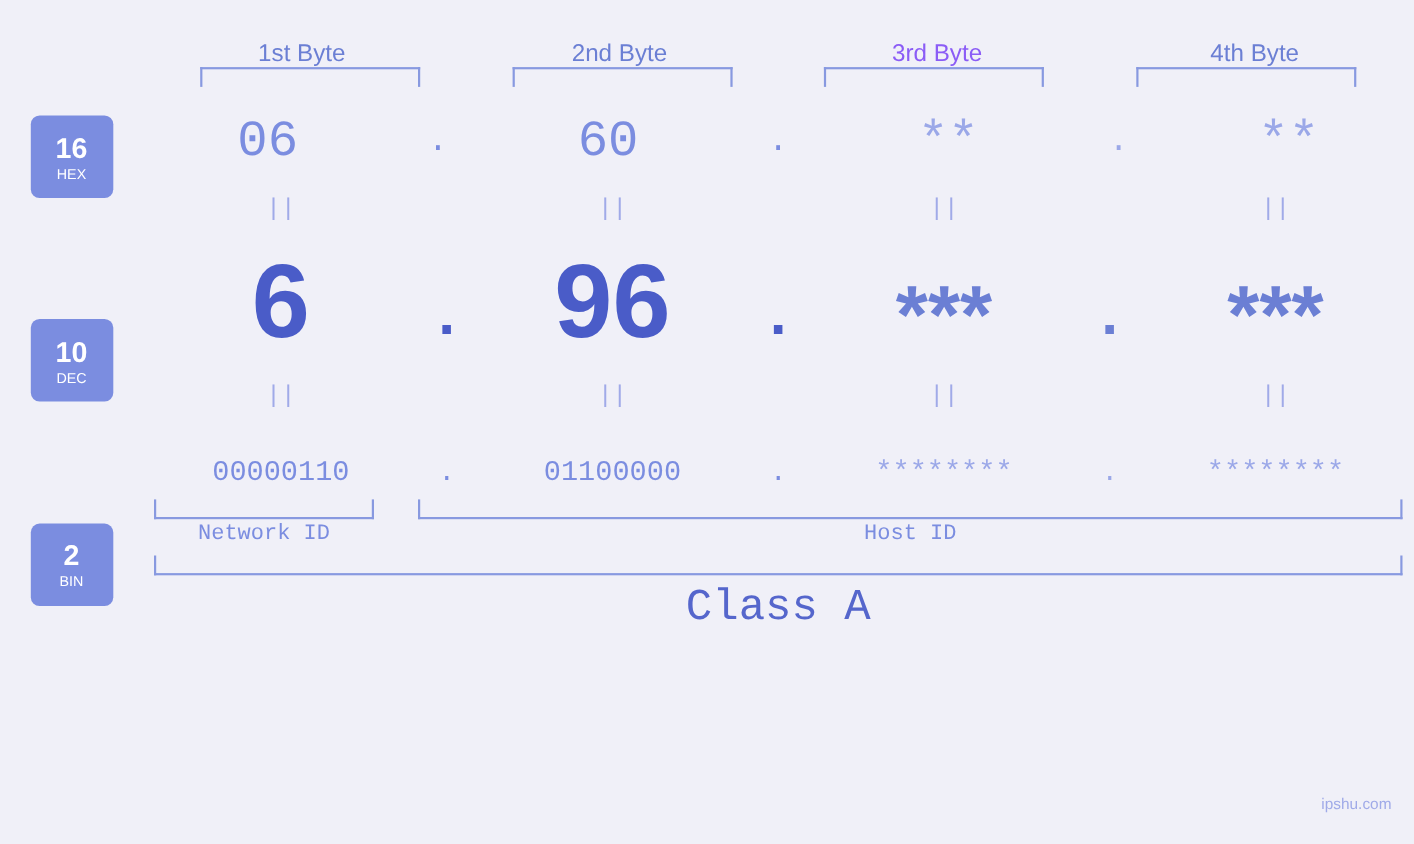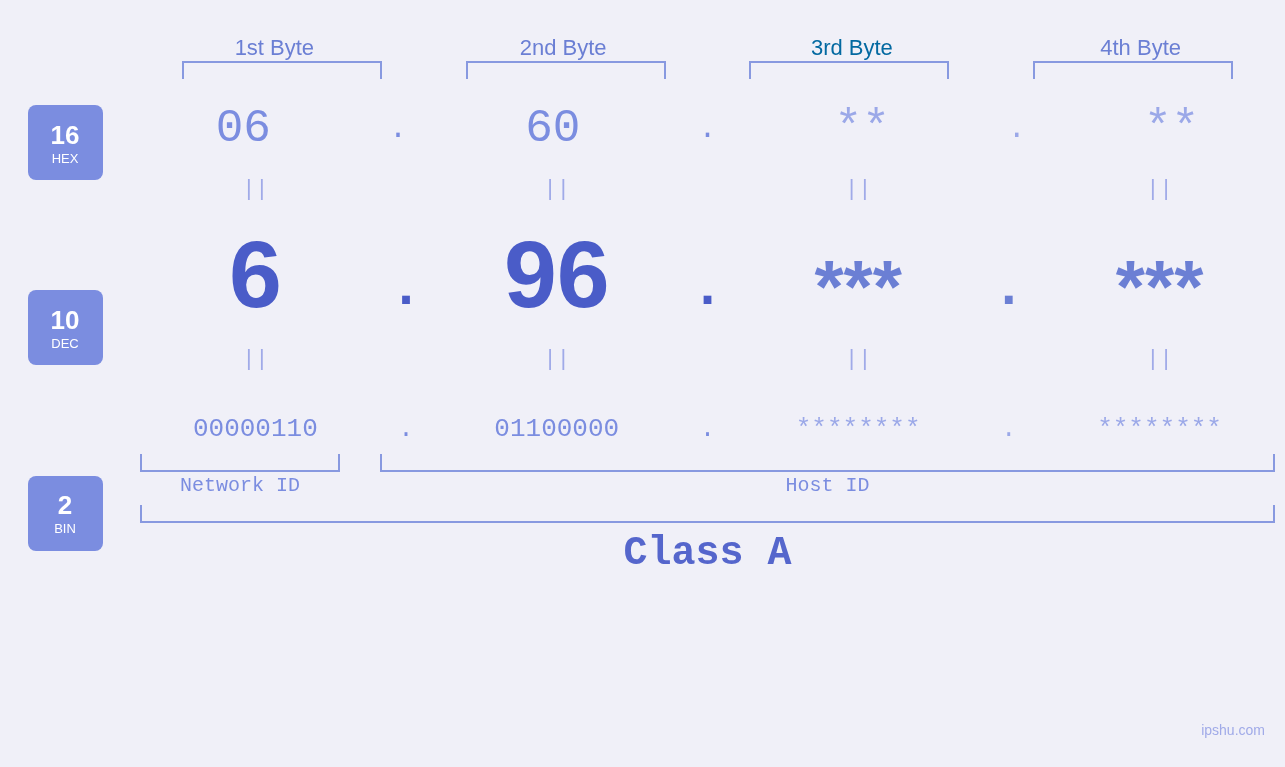--- a/index.html
+++ b/index.html
@@ -115,21 +115,21 @@
     <div class="right-section">
 
       <div class="header-row">
         <div class="header-cell">
           <span style="color:#6b7fd4;font-size:22px;font-family:Arial,sans-serif;">1st Byte</span>
         </div>
         <div class="header-cell">
           <span style="color:#6b7fd4;font-size:22px;font-family:Arial,sans-serif;">2nd Byte</span>
         </div>
         <div class="header-cell">
-          <span style="color:#0369a1;font-size:22px;font-family:Arial,sans-serif;">3rd Byte</span>
+          <span style="color:#8b5cf6;font-size:22px;font-family:Arial,sans-serif;">3rd Byte</span>
         </div>
         <div class="header-cell">
           <span style="color:#6b7fd4;font-size:22px;font-family:Arial,sans-serif;">4th Byte</span>
         </div>
       </div>
 
       <div style="display:flex;justify-content:space-around;padding:0 10px 10px 10px;">
         <div style="width:200px;height:18px;border-top:2px solid #8899e0;border-left:2px solid #8899e0;border-right:2px solid #8899e0;"></div>
         <div style="width:200px;height:18px;border-top:2px solid #8899e0;border-left:2px solid #8899e0;border-right:2px solid #8899e0;"></div>
         <div style="width:200px;height:18px;border-top:2px solid #8899e0;border-left:2px solid #8899e0;border-right:2px solid #8899e0;"></div>
@@ -257,21 +257,21 @@
           <span style="color:#7b8de0;font-size:20px;font-family:'Courier New',Courier,monospace;">Network ID</span>
         </div>
         <div style="width:40px;"></div>
         <div style="flex:1;text-align:center;">
           <span style="color:#7b8de0;font-size:20px;font-family:'Courier New',Courier,monospace;">Host ID</span>
         </div>
       </div>
 
       <div style="margin:8px 10px 0 10px;height:18px;border-bottom:2px solid #8899e0;border-left:2px solid #8899e0;border-right:2px solid #8899e0;"></div>
 
-      <div style="text-align:center;padding-top:8px;font-weight:bold;">
+      <div style="text-align:center;padding-top:8px;">
         <span style="color:#5566cc;font-size:40px;font-family:'Courier New',Courier,monospace;">Class A</span>
       </div>
 
     </div>
   </div>
 
   <div class="watermark">ipshu.com</div>
 </div>
 
 </body></html>

